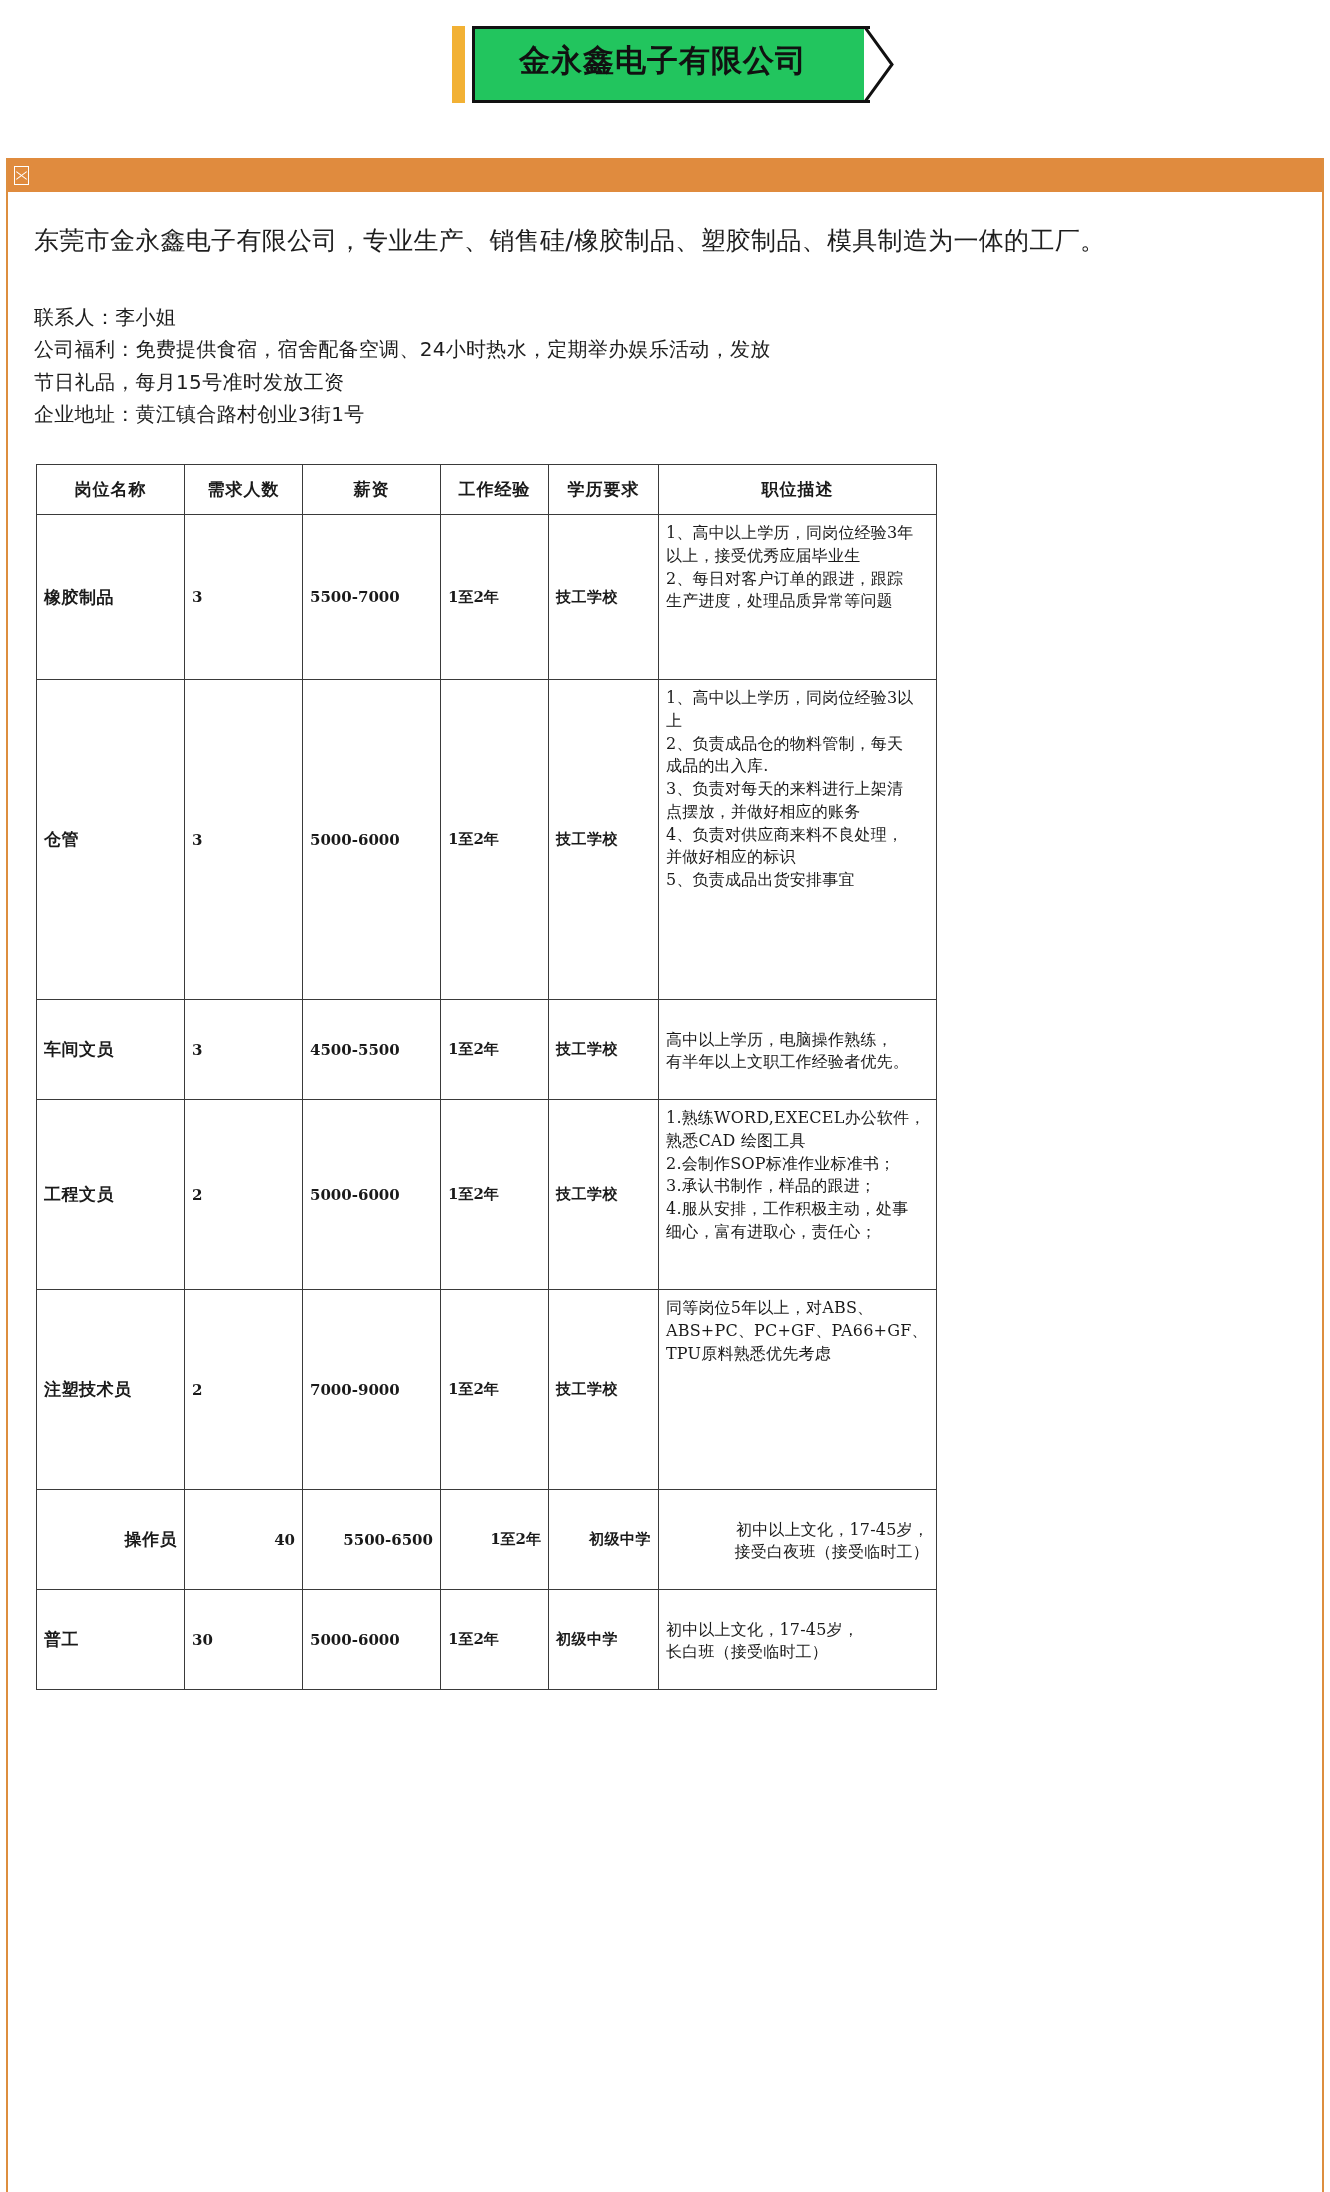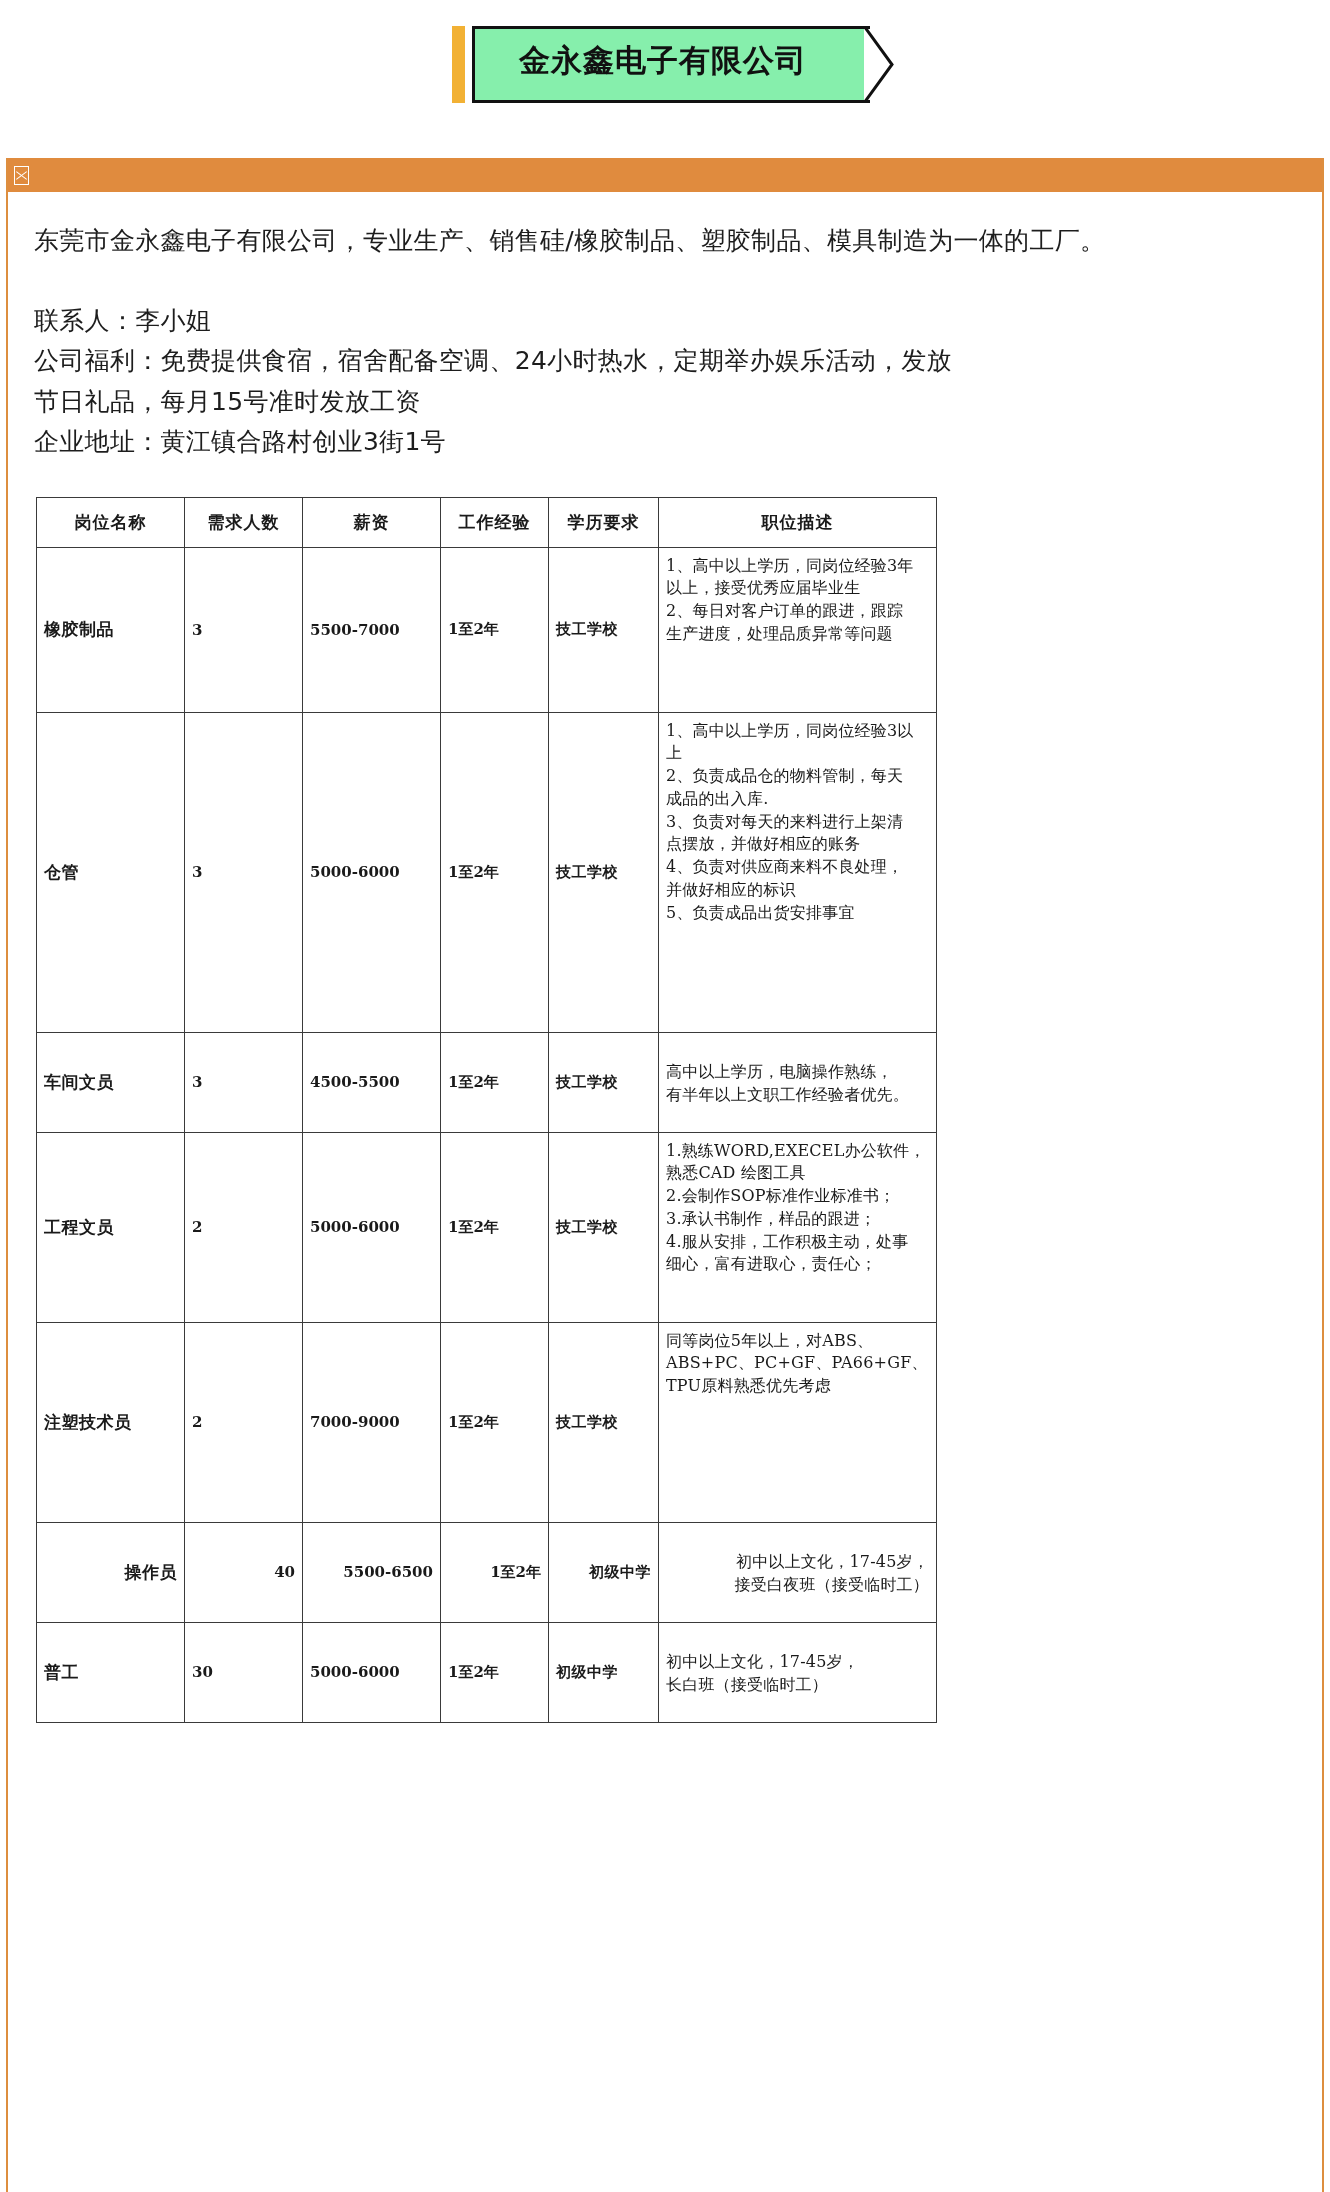--- a/index.html
+++ b/index.html
@@ -31,21 +31,21 @@
   }
   .banner-bar {
     width: 13px;
     background: #f2b134;
     margin-right: 7px;
   }
   .banner-box {
     position: relative;
     border: 3px solid #111111;
     border-right: none;
-    background: #86efac;
+    background: #22c55e;
     padding: 14px 10px 14px 44px;
     min-width: 392px;
     box-sizing: border-box;
   }
   .banner-title {
     font-family: "DejaVu Sans", "Liberation Sans", sans-serif;
     font-size: 31px;
     font-weight: bold;
     letter-spacing: 1px;
     line-height: 1.15;
@@ -104,21 +104,21 @@
     font-family: "DejaVu Sans", "Liberation Sans", sans-serif;
     font-size: 25px;
     line-height: 1.55;
     color: #1d1d1d;
     letter-spacing: 0.3px;
     margin: 6px 0 0 0;
   }
   .gap-line { height: 40px; }
   .contact-block {
     font-family: "DejaVu Sans", "Liberation Sans", sans-serif;
-    font-size: 25px;
+    font-size: 20px;
     line-height: 1.62;
     color: #1d1d1d;
     letter-spacing: 0.3px;
   }
   .contact-block .ln { display: block; }
 
   
   .table-wrap {
     margin-top: 34px;
     padding: 0 2px;

